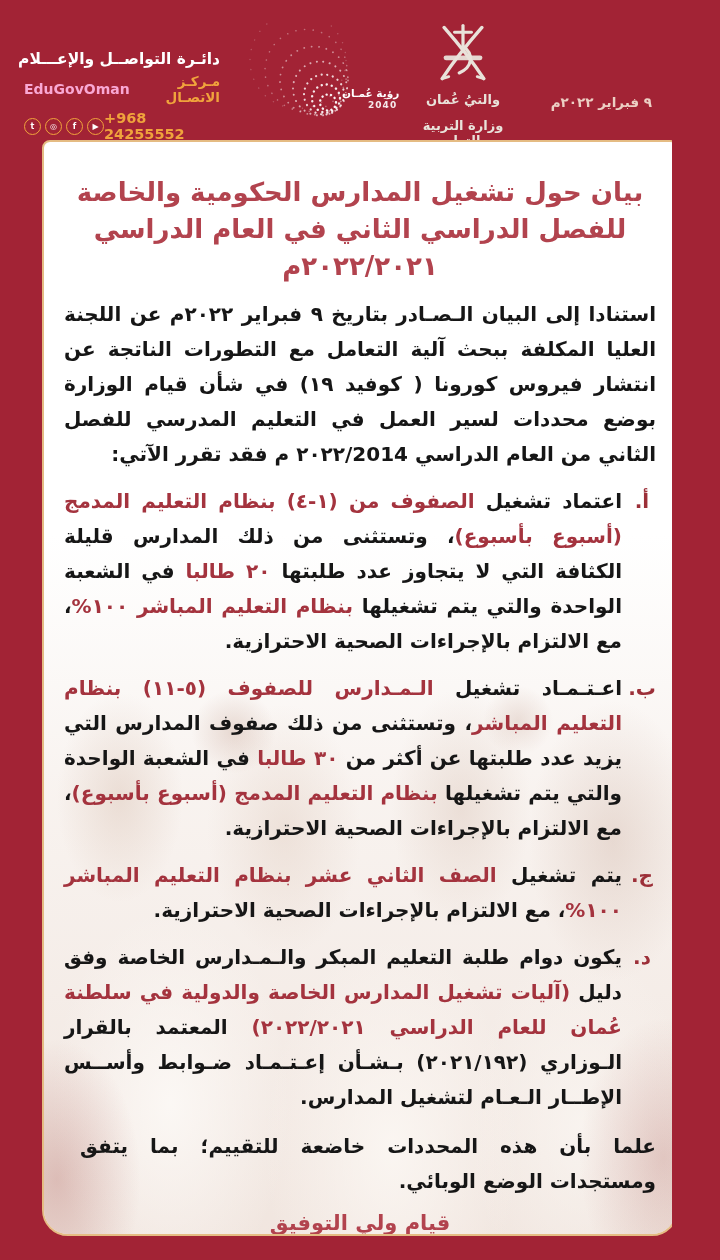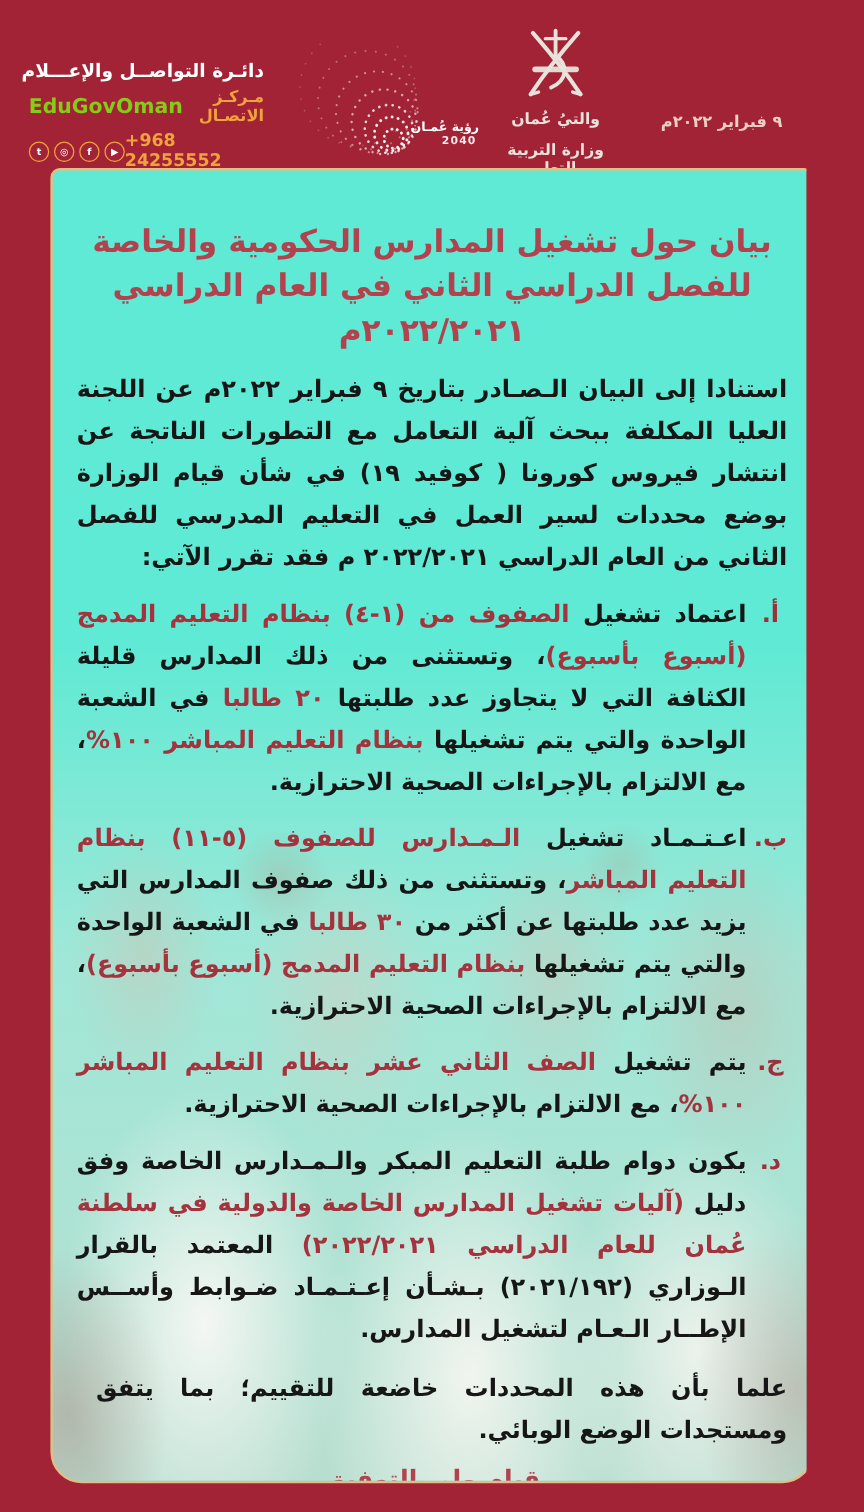--- a/index.html
+++ b/index.html
@@ -5,46 +5,46 @@
   html,body{margin:0;padding:0;}
   body{width:720px;height:1260px;overflow:hidden;background:#a22335;
        font-family:"DejaVu Sans", sans-serif;}
   .page{position:relative;width:672px;height:1260px;background:#a22335;overflow:hidden;}
 
   
   .contact{position:absolute;left:24px;top:50px;width:196px;direction:rtl;}
   .dept{color:#ffffff;font-weight:bold;font-size:15.5px;text-align:left;white-space:nowrap;}
   .contact-row{display:flex;justify-content:space-between;align-items:center;margin-top:5px;}
   .cc-label{color:#f0a33c;font-weight:bold;font-size:13.5px;}
-  .edu-handle{color:#84cc16;font-weight:bold;font-size:17px;direction:ltr;}
+  .edu-handle{color:#f9a8d4;font-weight:bold;font-size:14px;direction:ltr;}
   .social-phone{display:flex;justify-content:space-between;align-items:center;margin-top:5px;direction:ltr;}
   .soc-icons{display:flex;gap:4px;}
   .soc{width:15px;height:15px;border-radius:50%;border:1.5px solid #f0a33c;color:#ffffff;
        font-size:8px;line-height:15px;display:inline-flex;align-items:center;justify-content:center;
        font-weight:bold;}
   .phone{color:#f0a33c;font-weight:bold;font-size:14.5px;direction:ltr;}
 
-  .vision{position:absolute;left:246px;top:34px;width:155px;height:115px;}
+  .vision{position:absolute;left:246px;top:21px;width:155px;height:115px;}
   .vision svg{position:absolute;left:0;top:0;}
   .vision-caption{position:absolute;left:96px;top:66px;color:#ffffff;font-size:10.5px;
                   font-weight:bold;direction:rtl;text-align:center;line-height:12px;}
   .vision-year{display:block;font-size:9px;letter-spacing:1px;opacity:.9;direction:ltr;padding-left:24px;}
 
   .ministry{position:absolute;left:398px;top:18px;width:130px;text-align:center;color:#e9e2da;direction:rtl;}
   .ministry svg{display:block;margin:0 auto;}
   .min-country{font-size:13px;font-weight:bold;margin-top:2px;}
   .min-name{font-size:13px;font-weight:bold;margin-top:11px;}
 
   .issue-date{position:absolute;right:20px;top:94px;color:#eccfc4;font-size:13.5px;
               font-weight:bold;direction:rtl;}
 
   
   .card{position:absolute;left:42px;top:140px;width:636px;height:1096px;box-sizing:border-box;
-        background:#5eead4;border:2px solid #e5bc83;border-radius:8px 8px 26px 26px;
-        padding:28px 20px 0 20px;direction:rtl;overflow:hidden;}
+        background:#ffffff;border:2px solid #e5bc83;border-radius:8px 8px 26px 26px;
+        padding:18px 20px 0 20px;direction:rtl;overflow:hidden;}
   .card::before{content:"";position:absolute;inset:0;pointer-events:none;z-index:0;
     background:
       radial-gradient(120px 200px at 2% 95%, rgba(170,90,85,.30), transparent 70%),
       radial-gradient(120px 200px at 98% 93%, rgba(170,90,85,.25), transparent 70%),
       radial-gradient(60px 60px at 30% 54%, rgba(188,148,130,.30), transparent 70%),
       radial-gradient(50px 50px at 75% 53%, rgba(188,148,130,.25), transparent 70%),
       radial-gradient(90px 150px at 12% 60%, rgba(214,188,172,.40), transparent 70%),
       radial-gradient(110px 180px at 38% 63%, rgba(222,200,186,.40), transparent 70%),
       radial-gradient(100px 170px at 66% 61%, rgba(214,190,176,.38), transparent 70%),
       radial-gradient(120px 200px at 90% 64%, rgba(206,178,164,.38), transparent 70%),
@@ -129,21 +129,21 @@
   </div>
 
   <div class="issue-date">٩ فبراير ٢٠٢٢م</div>
 
   <div class="card">
     <h1 class="title">
       <span>بيان حول تشغيل المدارس الحكومية والخاصة</span>
       <span>للفصل الدراسي الثاني في العام الدراسي ٢٠٢٢/٢٠٢١م</span>
     </h1>
 
-    <p class="intro">استنادا إلى البيان الـصـادر بتاريخ ٩ فبراير ٢٠٢٢م عن اللجنة العليا المكلفة ببحث آلية التعامل مع التطورات الناتجة عن انتشار فيروس كورونا ( كوفيد ١٩) في شأن قيام الوزارة بوضع محددات لسير العمل في التعليم المدرسي للفصل الثاني من العام الدراسي ٢٠٢٢/٢٠٢١ م فقد تقرر الآتي:</p>
+    <p class="intro">استنادا إلى البيان الـصـادر بتاريخ ٩ فبراير ٢٠٢٢م عن اللجنة العليا المكلفة ببحث آلية التعامل مع التطورات الناتجة عن انتشار فيروس كورونا ( كوفيد ١٩) في شأن قيام الوزارة بوضع محددات لسير العمل في التعليم المدرسي للفصل الثاني من العام الدراسي ٢٠٢٢/2014 م فقد تقرر الآتي:</p>
 
     <div class="items">
         <div class="item">
           <span class="marker">أ.</span>
           <span class="item-text"><span>اعتماد تشغيل </span><span class="hl">الصفوف من (١-٤) بنظام التعليم المدمج (أسبوع بأسبوع)</span><span>، وتستثنى من ذلك المدارس قليلة الكثافة التي لا يتجاوز عدد طلبتها </span><span class="hl">٢٠ طالبا</span><span> في الشعبة الواحدة والتي يتم تشغيلها </span><span class="hl">بنظام التعليم المباشر ١٠٠%</span><span>، مع الالتزام بالإجراءات الصحية الاحترازية.</span></span>
         </div>
         <div class="item">
           <span class="marker">ب.</span>
           <span class="item-text"><span>اعـتـمـاد تشغيل </span><span class="hl">الـمـدارس للصفوف (٥-١١) بنظام التعليم المباشر</span><span>، وتستثنى من ذلك صفوف المدارس التي يزيد عدد طلبتها عن أكثر من </span><span class="hl">٣٠ طالبا</span><span> في الشعبة الواحدة والتي يتم تشغيلها </span><span class="hl">بنظام التعليم المدمج (أسبوع بأسبوع)</span><span>، مع الالتزام بالإجراءات الصحية الاحترازية.</span></span>
         </div>

